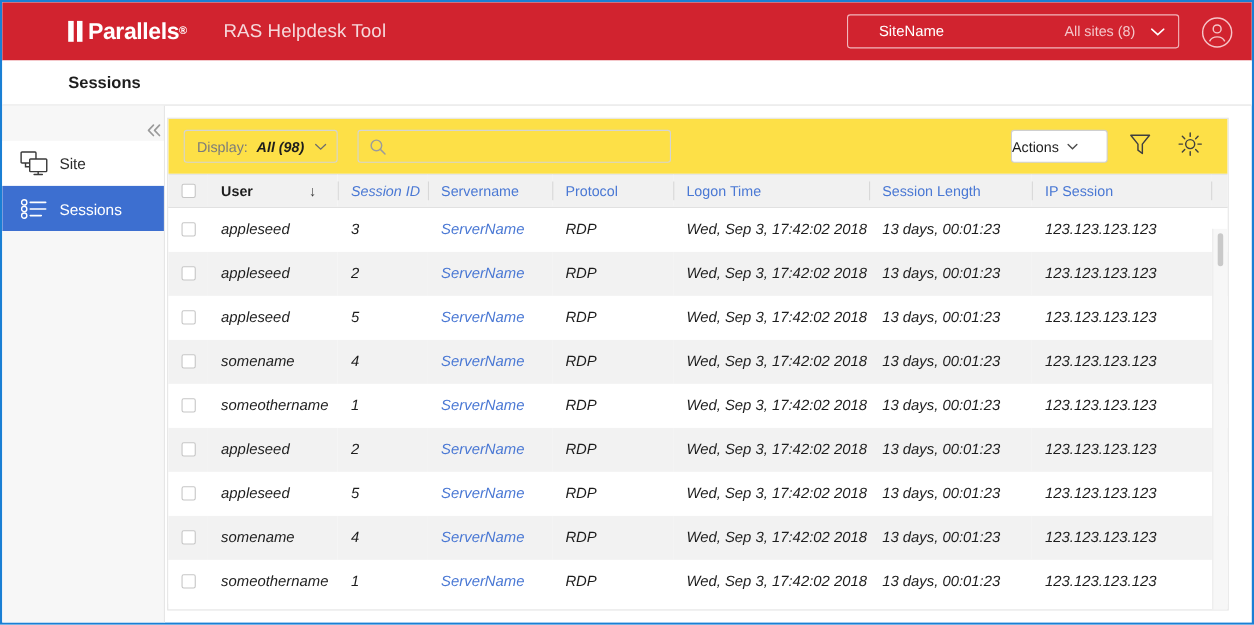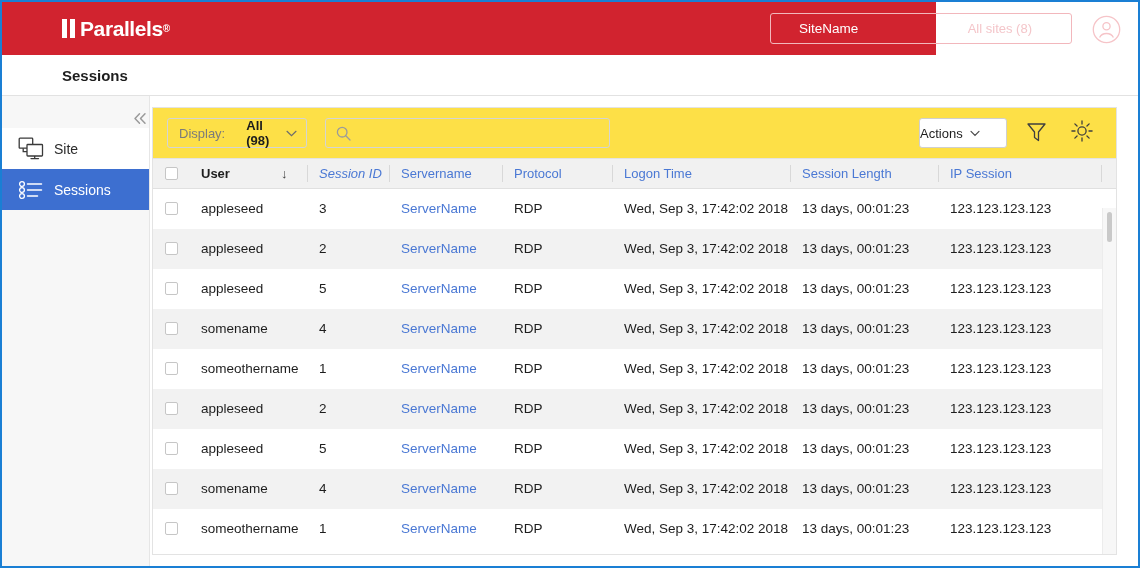--- a/index.html
+++ b/index.html
@@ -14,21 +14,21 @@
     position: relative;
     width: 1140px; height: 568px;
     border: 2px solid #1a7fd4;
     background: #ffffff;
     overflow: hidden;
   }
 
   
   .topbar {
     position: absolute; left: 0; top: 0;
-    width: 934px; height: 53px;
+    width: 1136px; height: 53px;
     background: #d1232f;
     display: flex; align-items: center; gap: 16px;
   }
   .brand-block {
     display: flex; align-items: center;
     margin-left: 60px;
   }
   .brand-bars {
     display: flex; align-items: flex-end; gap: 3px; margin-right: 5px;
   }
@@ -117,21 +117,21 @@
     display: flex; align-items: center;
   }
   .display-select {
     margin-left: 14px;
     width: 140px; height: 30px;
     border: 1px solid #d4d4d4; border-radius: 3px;
     display: flex; align-items: center;
     font-size: 13px;
   }
   .display-select .lbl { color: #7b7b7b; margin-left: 11px; }
-  .display-select .val { color: #1d1d1d; font-weight: bold; margin-left: 21px; }
+  .display-select .val { color: #1d1d1d; font-weight: bold; margin-left: 8px; font-style: italic; }
   .display-select .chev { margin-left: auto; margin-right: 9px; display: flex; }
 
   .search-box {
     margin-left: 18px;
     width: 285px; height: 30px;
     border: 1px solid #d4d4d4; border-radius: 3px;
     display: flex; align-items: center;
   }
   .search-box .mag { margin-left: 10px; display: flex; }
   .search-input {
@@ -187,21 +187,21 @@
   th.col-chk { width: 36px; }
   th.col-user { width: 118px; }
   th.col-sid { width: 82px; font-style: italic; }
   th.col-srv { width: 113px; }
   th.col-proto { width: 110px; }
   th.col-logon { width: 178px; }
   th.col-len { width: 148px; }
   th.col-ip { width: 163px; }
   th.col-pad { width: 15px; }
 
-  table.sessions tbody tr { height: 40px; }
+  table.sessions tbody tr { height: 40px; font-style: italic; }
   table.sessions tbody tr.odd { background: #ffffff; }
   table.sessions tbody tr.even { background: #f2f2f2; }
   table.sessions tbody td {
     font-size: 13.5px; color: #1d1d1d; padding: 0 0 0 12px;
     border: 0; vertical-align: middle;
   }
   td.cell-chk { padding-left: 12px; }
   td.cell-server a { color: #4a78d4; text-decoration: none; }
 
   .chkbox {
@@ -229,20 +229,21 @@
 
   <div class="topbar">
     <div class="brand-block">
       <span class="brand-bars">
         <i></i>
           <i class="short"></i>
       </span>
       <span class="brand-name">Parallels</span>
       <span class="brand-reg">®</span>
     </div>
+    <div class="app-title">RAS Helpdesk Tool</div>
 
     <div class="site-select">
       <span class="sname">SiteName</span>
       <span class="allsites">All sites (8)</span>
       <span class="chev">
         <svg width="13" height="8" viewBox="0 0 13 8">
             <path d="M1 1.5 L6.5 6.5 L12 1.5" stroke="#ffffff" stroke-width="1.4" fill="none" stroke-linecap="round"></path>
           </svg>
       </span>
     </div>

